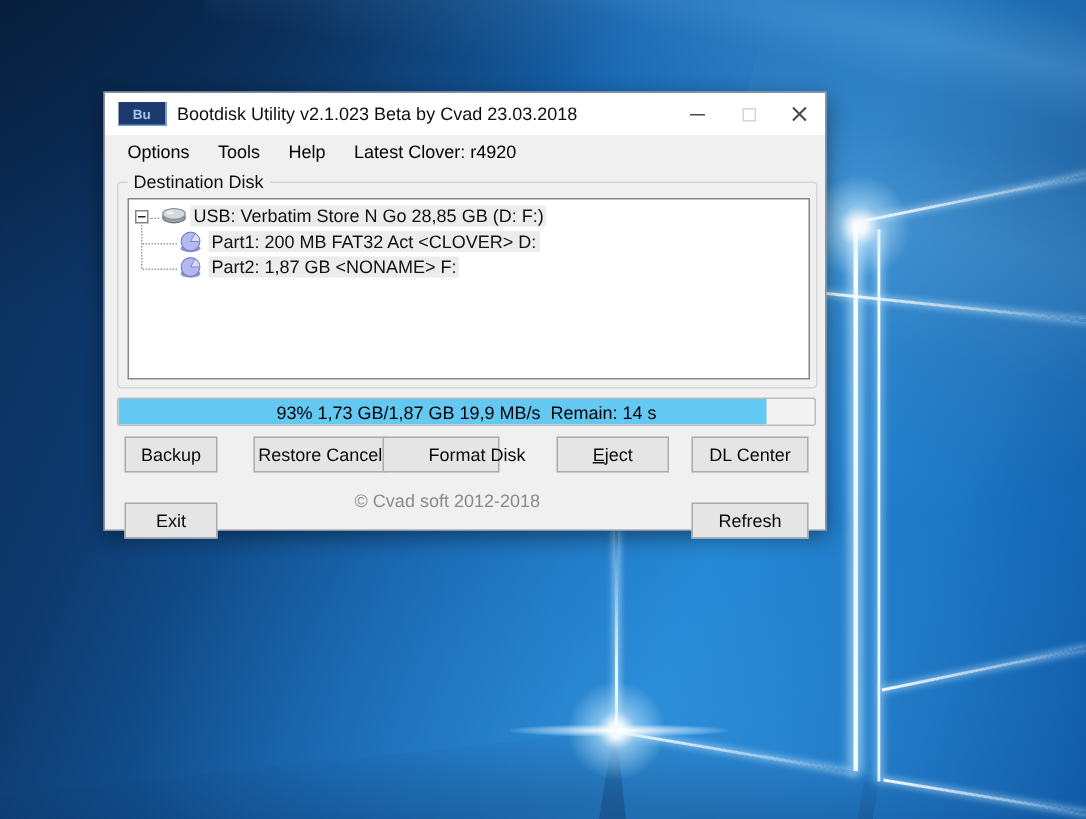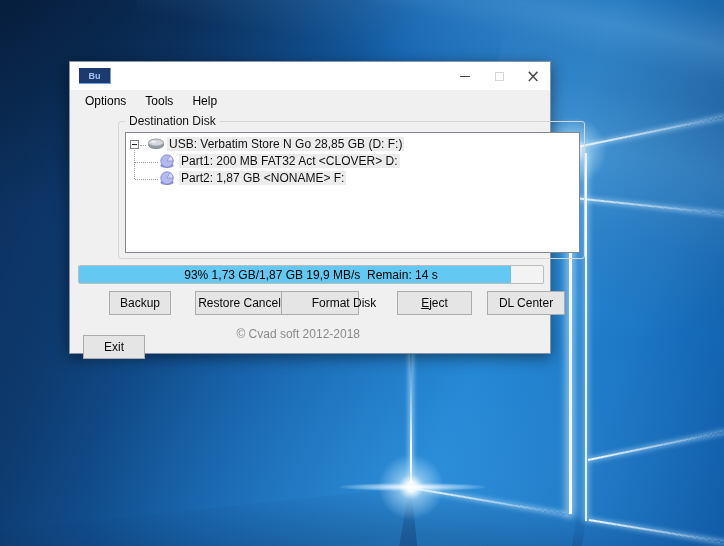--- a/index.html
+++ b/index.html
@@ -69,21 +69,21 @@
   .caption-buttons { position:absolute; right:0; top:0; height:28px; display:flex; }
   .capbtn { width:34px; height:28px; display:flex; align-items:center; justify-content:center; }
   .glyph-min { width:10px; border-top:1px solid #4a4a4a; }
   .glyph-max { width:9px; height:9px; border:1px solid #d6d6d6; }
   .glyph-close { font-size:17px; line-height:1; color:#4a4a4a; font-family:"DejaVu Sans", sans-serif; }
 
   .menubar { height:22px; display:flex; align-items:center; padding-left:9px; background:#f0f0f0; }
   .menu-item { padding:2px 6px; margin-right:7px; color:#000000; white-space:nowrap; }
 
   .groupbox { position:absolute; left:8px; top:59px; width:467px; height:138px;
-    border:1px solid #d5d5d8; border-radius:3px;margin-left:40px; }
+    border:1px solid #d5d5d8; border-radius:3px; }
   .groupbox-label { position:absolute; left:6px; top:-8px; background:#f0f0f0; padding:0 4px; color:#111; }
 
   .treeview { position:absolute; left:6px; top:10px; width:455px; height:121px;
     background:#ffffff; border:1px solid #828790; overflow:hidden; }
   .tree { position:relative; width:100%; height:100%; }
   .tree-label { position:absolute; background:#ececec; padding:0 2px; white-space:nowrap; color:#111; }
   .expander { position:absolute; left:4px; top:7px; width:9px; height:9px; background:#fff;
     border:1px solid #848484; }
   .expander::after { content:""; position:absolute; left:1px; top:3px; width:5px; border-top:1px solid #222; }
   .conn { position:absolute; pointer-events:none; }
@@ -93,21 +93,21 @@
 
   .progressbar { position:absolute; left:8px; top:203px; width:466px; height:19px;
     border:1px solid #bcbcbc; border-radius:2px; background:#f3f3f3; overflow:hidden; }
   .progress-fill { position:absolute; left:0; top:0; bottom:0; background:#63c9f3; }
   .progress-text { position:absolute; left:0; right:0; top:2px; text-align:center;
     white-space:pre; color:#000; }
 
   .btn { position:absolute; height:24px; background:#e5e5e5; border:1px solid #acacac;
     color:#0a0a0a; font-size:12px; font-family:"Liberation Sans", sans-serif;
     display:flex; align-items:center; justify-content:center; white-space:nowrap; }
-  .row1 { top:229px;margin-left:26px; } .row2 { top:261px;margin-top:12px; }
+  .row1 { top:229px; } .row2 { top:261px;margin-top:12px; }
   .btn-backup  { left:13px;  width:62px; }
   .btn-restore { left:99px;  width:89px; }
   .btn-format  { left:185px; width:78px;padding-left:48px; }
   .btn-eject   { left:301px; width:75px; }
   .btn-dl      { left:391px; width:78px; }
   .btn-exit    { left:13px;  width:62px; }
   .btn-refresh { left:391px; width:78px; }
   .accel { text-decoration:underline; }
   .copyright { position:absolute; left:110px; top:265px; width:180px; text-align:right;
     color:#8a8a8a; }
@@ -132,37 +132,39 @@
   <div class="beam beam-diag beam-d-br2"></div>
   <div class="glow glow-bl"></div>
   <div class="glow flare-bl"></div>
   <div class="glow glow-tm"></div>
 </div>
 
 <div class="app-window">
 
   <div class="titlebar">
     <div class="app-icon">Bu</div>
+    <span class="title-text">Bootdisk Utility v2.1.023 Beta by Cvad 23.03.2018</span>
     <div class="caption-buttons">
       <div class="capbtn">
         <span class="glyph-min"></span>
       </div>
       <div class="capbtn">
         <span class="glyph-max"></span>
       </div>
       <div class="capbtn">
         <span class="glyph-close">×</span>
       </div>
     </div>
   </div>
 
   <div class="menubar">
     <span class="menu-item">Options</span>
     <span class="menu-item">Tools</span>
     <span class="menu-item">Help</span>
+    <span class="menu-item">Latest Clover: r4920</span>
   </div>
 
   <div class="groupbox">
     <span class="groupbox-label">Destination Disk</span>
 
     <div class="treeview">
       <div class="tree">
 
         <span class="expander"></span>
         <span class="conn conn-h" style="left:14px;top:12px;width:6px;"></span>
@@ -209,14 +211,15 @@
   <button class="btn row1 btn-restore">Restore Cancel</button>
   <button class="btn row1 btn-format">Format Disk</button>
   <button class="btn row1 btn-eject">
       <span class="accel">E</span>
       <span>ject</span>
     </button>
   <button class="btn row1 btn-dl">DL Center</button>
 
   <button class="btn row2 btn-exit">Exit</button>
   <span class="copyright">© Cvad soft 2012-2018</span>
+  <button class="btn row2 btn-refresh">Refresh</button>
 
 </div>
 
 </body></html>

